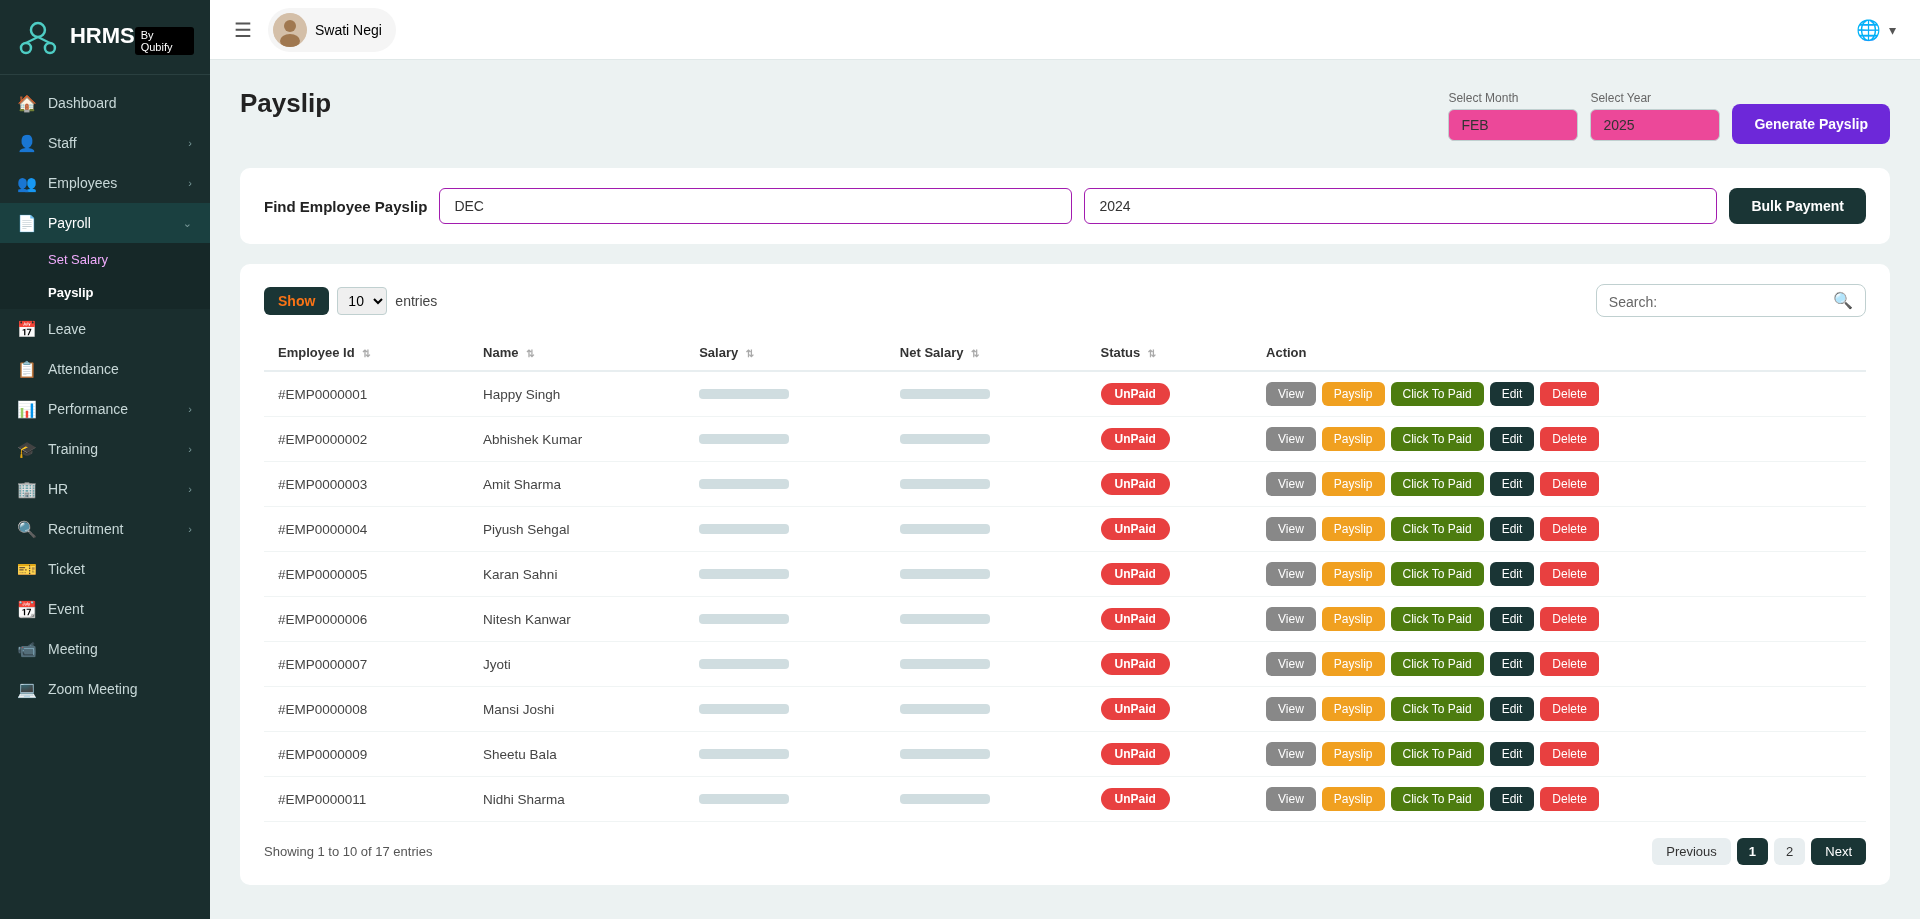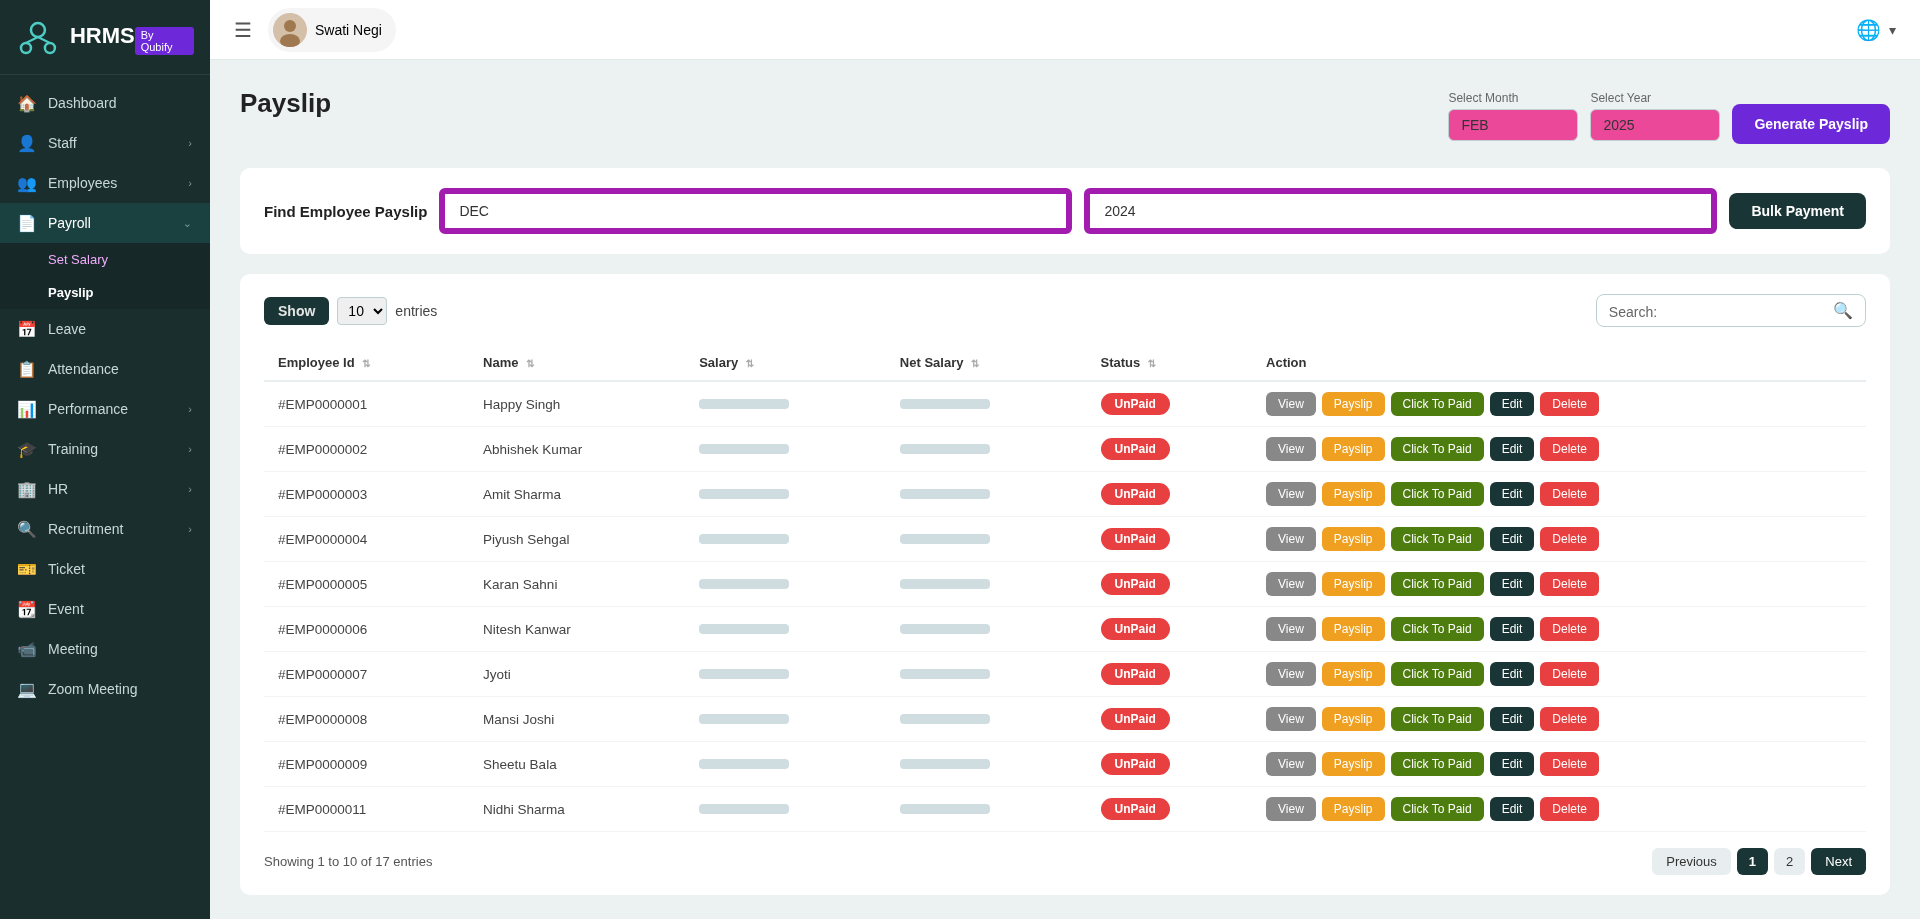--- a/index.html
+++ b/index.html
@@ -30,21 +30,21 @@
     .logo-text {
       display: flex;
     }
     .logo-hrms {
       font-size: 22px;
       font-weight: 700;
       color: #fff;
       line-height: 1;
     }
     .logo-by {
-      background: #6d28d9;
+      background: #000000;
       color: #fff;
       font-size: 11px;
       padding: 2px 6px;
       border-radius: 3px;
       margin-top: 2px;
       display: inline-block;
     }
     .sidebar-nav { flex: 1; padding: 8px 0; }
     .nav-item {
       display: flex;
@@ -150,21 +150,21 @@
       background: #fff;
       border-radius: 10px;
       padding: 20px 24px;
       margin-bottom: 20px;
       display: flex;
       align-items: center;
       gap: 12px;
     }
     .find-label { font-size: 15px; font-weight: 600; color: #222; white-space: nowrap; }
     .find-input {
-      border: 6px solid #a21caf;
+      border: 1px solid #a21caf;
       border-radius: 6px;
       padding: 9px 14px;
       font-size: 14px;
       flex: 1;
       color: #333;
       background: #fff;
     }
     .btn-bulk {
       background: #1a3535;
       color: #fff;
@@ -181,21 +181,21 @@
     .table-section { background: #fff; border-radius: 10px; padding: 20px 24px; }
     .table-controls {
       display: flex;
       align-items: center;
       justify-content: space-between;
       margin-bottom: 18px;
     }
     .show-entries { display: flex; align-items: center; gap: 8px; font-size: 14px; color: #444; }
     .show-btn {
       background: #1a3535;
-      color: #e5e5e5;
+      color: #f97316;
       border: none;
       border-radius: 6px;
       padding: 6px 14px;
       font-size: 14px;
       font-weight: 600;
       cursor: pointer;
     }
     .entries-select {
       border: 1px solid #c0d0d0;
       border-radius: 4px;

